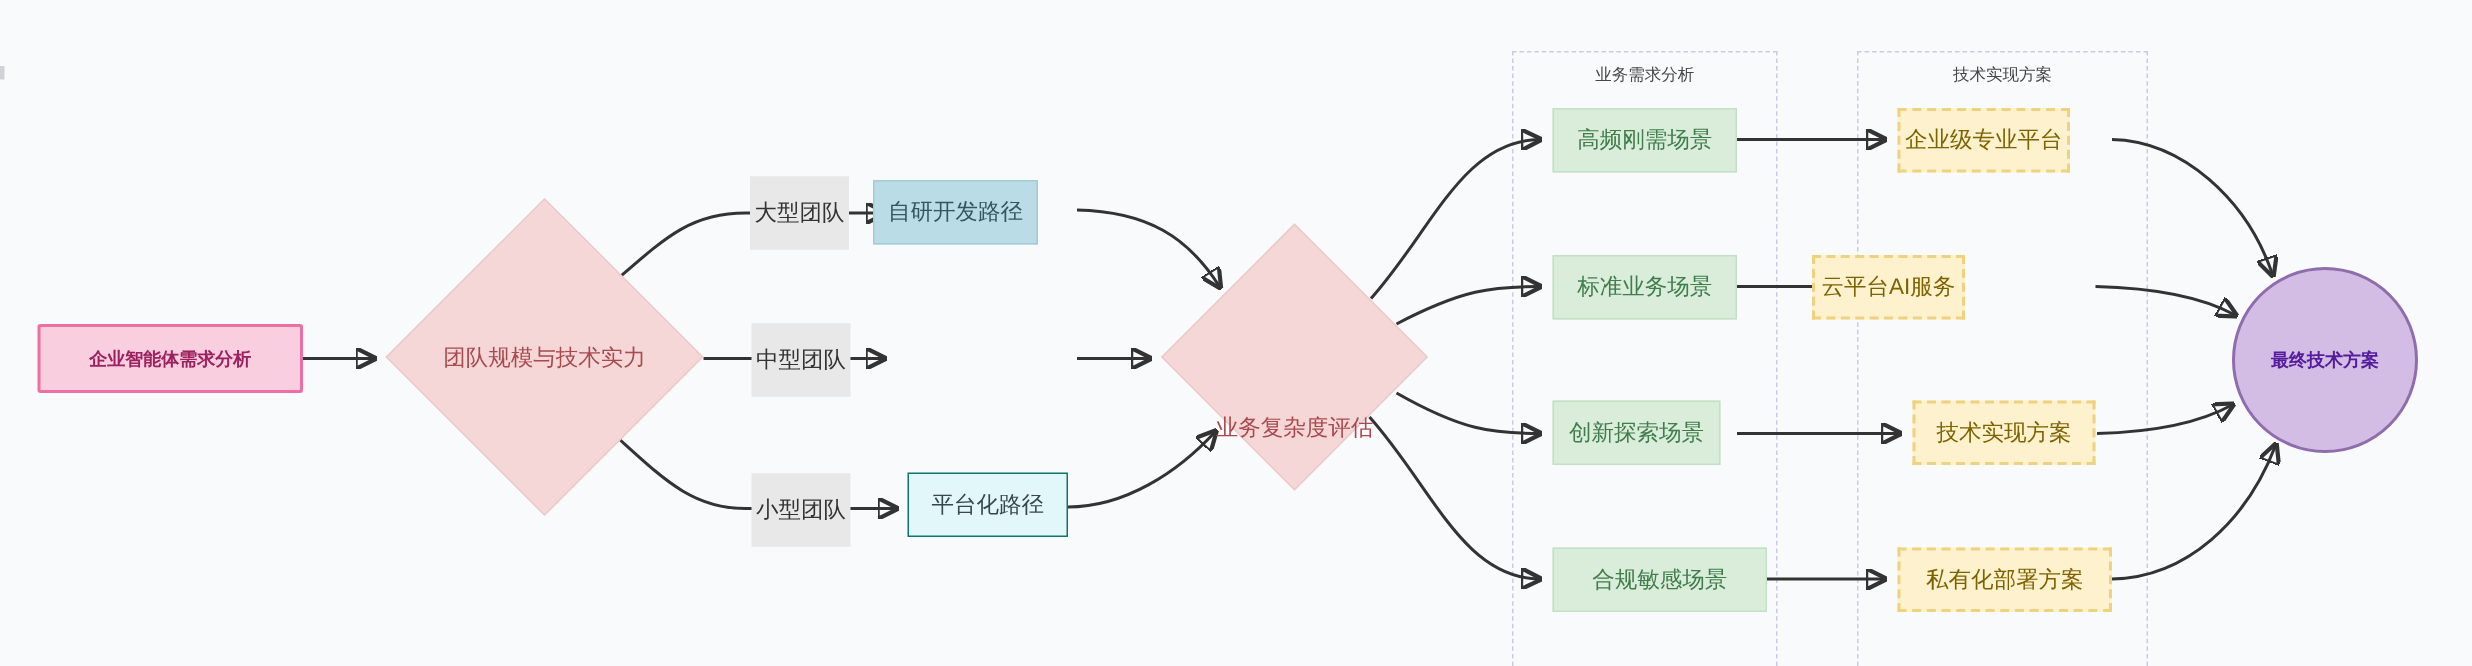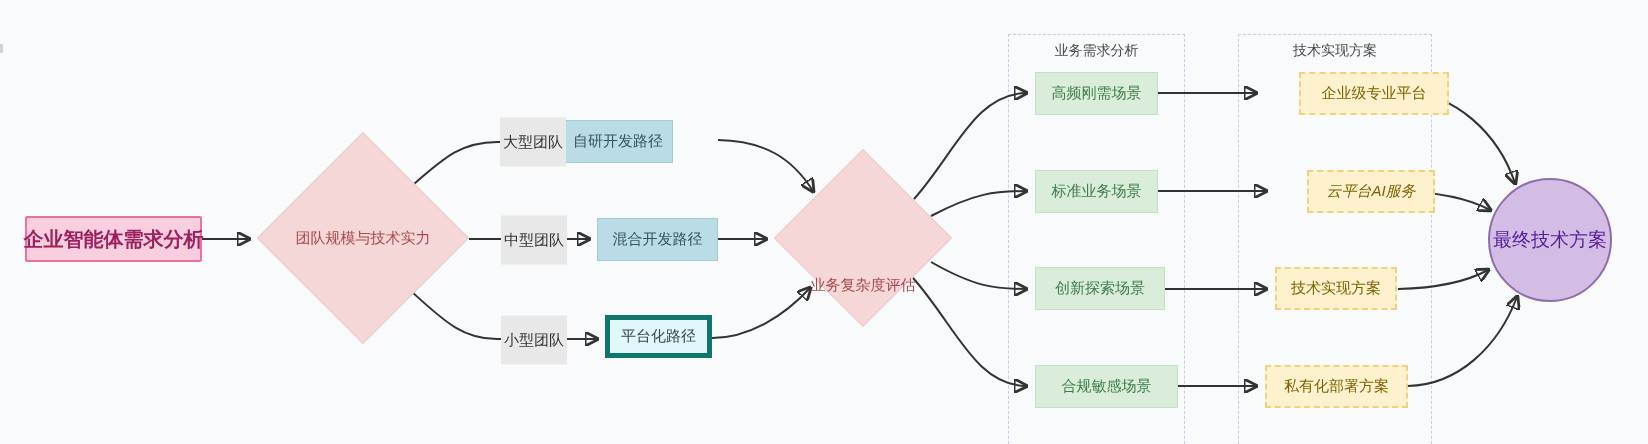--- a/index.html
+++ b/index.html
@@ -22,41 +22,41 @@
     position: absolute;
     border: 1.5px dashed #c7cbe6;
     background: transparent;
     z-index: 0;
   }
   .group-title {
     position: absolute;
     width: 100%;
     top: 7px;
     text-align: center;
-    font-size: 14px;
+    font-size: 11px;
     color: #474747;
     white-space: nowrap;
   }
 
   
   .node {
     position: absolute;
     display: flex;
     align-items: center;
     justify-content: center;
     font-size: 15px;
     white-space: nowrap;
     z-index: 2;
   }
   .node-start {
     background: #f9cede;
     border: 2px solid #ee6fa3;
     color: #9c2160;
     font-weight: bold;
-    font-size: 20px;
+    font-size: 12px;
     border-radius: 2px;
   }
   .diamond {
     position: absolute;
     transform: rotate(45deg);
     background: #f5d7d7;
     border: 1.5px solid #eccaca;
     z-index: 2;
   }
   .diamond-label {
@@ -70,39 +70,39 @@
     z-index: 3;
     text-align: center;
   }
   .node-route {
     background: #b9dce6;
     border: 1px solid #a3cbd6;
     color: #35565e;
   }
   .node-platform {
     background: #e2f7fa;
-    border: 5px solid #0f766e;
+    border: 1px solid #0f766e;
     color: #37474f;
   }
   .node-scenario {
     background: #d9edda;
     border: 1px solid #c2e1c4;
     color: #3f7d4a;
   }
   .node-solution {
     background: #fdf2cd;
     border: 2px dashed #eed27e;
     color: #7f6200;
   }
   .node-final {
     background: #d4bde5;
     border: 2px solid #8f6cac;
     color: #551d9b;
-    font-weight: normal;
-    font-size: 19px;
+    font-weight: bold;
+    font-size: 12px;
     border-radius: 50%;
   }
   .edge-label {
     position: absolute;
     transform: translate(-50%, -50%);
     background: #e8e8e8;
     color: #333333;
     font-size: 15px;
     padding: 15px 3px;
     white-space: nowrap;
@@ -159,32 +159,31 @@
 
   <div class="node node-start" style="left:25px; top:216px; width:177px; height:46px;">企业智能体需求分析</div>
 
   <div class="diamond" style="left:288px; top:163px; width:150px; height:150px;"></div>
   <div class="diamond-label" style="left:253px; top:225px; width:220px; height:26px;">团队规模与技术实力</div>
 
   <div class="edge-label" style="left:533px; top:142px;">大型团队</div>
   <div class="edge-label" style="left:534px; top:240px;">中型团队</div>
   <div class="edge-label" style="left:534px; top:340px;text-align:center;">小型团队</div>
 
-  <div class="node node-route" style="left:563px; top:120px; width:110px; height:43px;">自研开发路径</div>
-  <div class="node node-route" style="left:597px; top:218px; width:121px; height:43px;">混合开发路径</div>
+  <div class="node node-route" style="left:582px; top:120px; width:110px; height:43px;">自研开发路径</div>
   <div class="node node-platform" style="left:605px; top:315px; width:107px; height:43px;">平台化路径</div>
 
   <div class="diamond" style="left:800px; top:175px; width:126px; height:126px;"></div>
   <div class="diamond-label" style="left:753px; top:242px; width:220px; height:26px;margin-top:30px;">业务复杂度评估</div>
 
   <div class="node node-scenario" style="left:1035px; top:72px; width:123px; height:43px;">高频刚需场景</div>
   <div class="node node-scenario" style="left:1035px; top:170px; width:123px; height:43px;">标准业务场景</div>
-  <div class="node node-scenario" style="left:1035px; top:267px; width:130px; height:43px;">创新探索场景</div>
+  <div class="node node-scenario" style="left:1035px; top:267px; width:112px; height:43px;">创新探索场景</div>
   <div class="node node-scenario" style="left:1035px; top:365px; width:143px; height:43px;">合规敏感场景</div>
 
-  <div class="node node-solution" style="left:1299px; top:72px; width:150px; height:43px;">企业级专业平台</div>
-  <div class="node node-solution" style="left:1307px; top:170px; width:128px; height:43px;font-style:italic;">云平台AI服务</div>
+  <div class="node node-solution" style="left:1265px; top:72px; width:115px; height:43px;">企业级专业平台</div>
+  <div class="node node-solution" style="left:1208px; top:170px; width:102px; height:43px;">云平台AI服务</div>
   <div class="node node-solution" style="left:1275px; top:267px; width:122px; height:43px;">技术实现方案</div>
   <div class="node node-solution" style="left:1265px; top:365px; width:143px; height:43px;">私有化部署方案</div>
 
   <div class="node node-final" style="left:1488px; top:178px; width:124px; height:124px;">最终技术方案</div>
 
 </div>
 
 </body></html>

